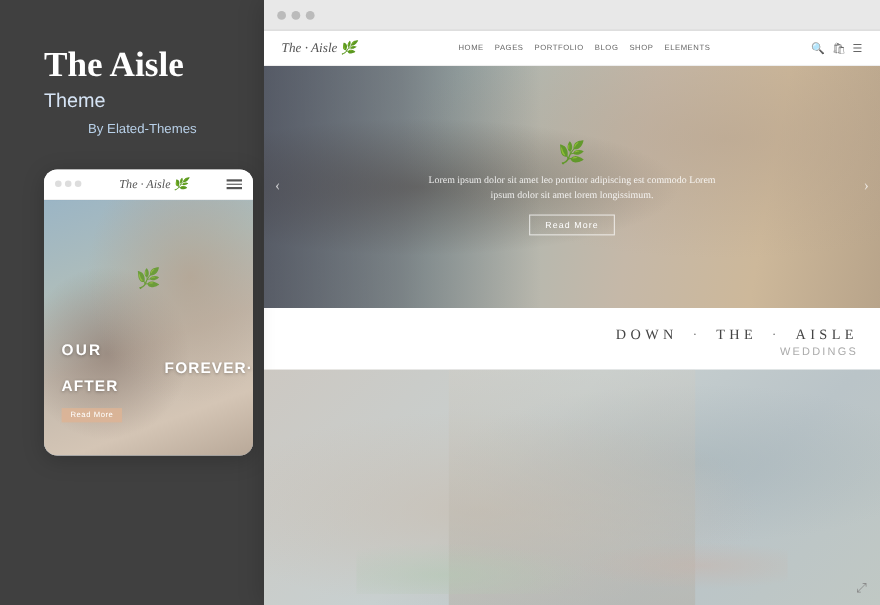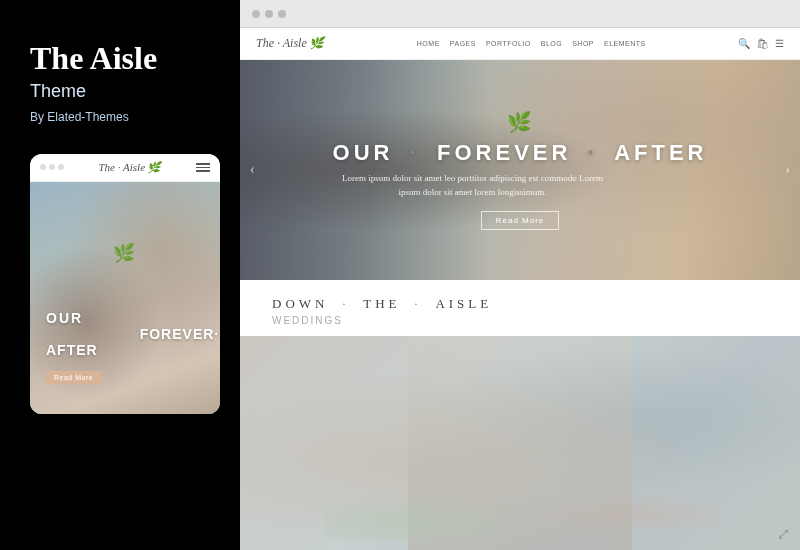--- a/index.html
+++ b/index.html
@@ -11,24 +11,24 @@
       background: #5b7a9d;
       display: flex;
       align-items: center;
       justify-content: flex-start;
     }
 
     
     .left-panel {
       width: 240px;
       height: 550px;
-      background: #000000;
+      background: #404040;
       display: flex;
       flex-direction: column;
-      padding: 40px 30px 30px 30px;
+      padding: 40px 30px 30px 40px;
       flex-shrink: 0;
     }
 
     .left-title {
       font-size: 32px;
       font-weight: 700;
       color: #ffffff;
       line-height: 1.15;
       font-family: Georgia, serif;
       margin-bottom: 4px;
@@ -40,20 +40,21 @@
       color: #d6e4f5;
       font-family: Liberation Sans, sans-serif;
       margin-bottom: 8px;
     }
 
     .left-author {
       font-size: 12px;
       color: #b8d0e8;
       font-family: Arial, sans-serif;
       margin-bottom: 30px;
+      margin-left: 40px;
     }
 
     
     .mobile-mockup {
       background: #ffffff;
       border-radius: 12px;
       width: 190px;
       height: 260px;
       overflow: hidden;
       box-shadow: 0 4px 20px rgba(0,0,0,0.2);
@@ -363,23 +364,23 @@
       top: 50%;
       transform: translateY(-50%);
       color: rgba(255,255,255,0.7);
       font-size: 14px;
       z-index: 3;
     }
 
     
     .desktop-section {
       background: #fff;
-      padding: 16px 32px 10px;
+      padding: 16px 20px 10px;
       flex-shrink: 0;
-      text-align: left;
+      text-align: right;
       border-radius: 10px;
     }
 
     .desktop-section-title {
       font-size: 13px;
       letter-spacing: 4px;
       text-transform: uppercase;
       color: #444;
       font-family: Georgia, serif;
       margin-bottom: 3px;
@@ -509,27 +510,20 @@
         <span>🔍</span>
         <span>🛍</span>
         <span>☰</span>
       </div>
     </div>
 
     <div class="desktop-hero">
       <div class="desktop-hero-arrow-left">‹</div>
       <div class="desktop-hero-content">
         <div class="desktop-hero-leaf">🌿</div>
-        <div class="desktop-hero-title">
-          <span>OUR</span>
-          <span class="dot-separator">·</span>
-          <span>FOREVER</span>
-          <span class="dot-separator">·</span>
-          <span>AFTER</span>
-        </div>
         <div class="desktop-hero-sub">Lorem ipsum dolor sit amet leo porttitor adipiscing est commodo
 Lorem ipsum dolor sit amet lorem longissimum.</div>
         <div class="desktop-read-more">Read More</div>
       </div>
       <div class="desktop-hero-arrow-right">›</div>
     </div>
 
     <div class="desktop-section">
       <div class="desktop-section-title">
         <span>DOWN</span>

